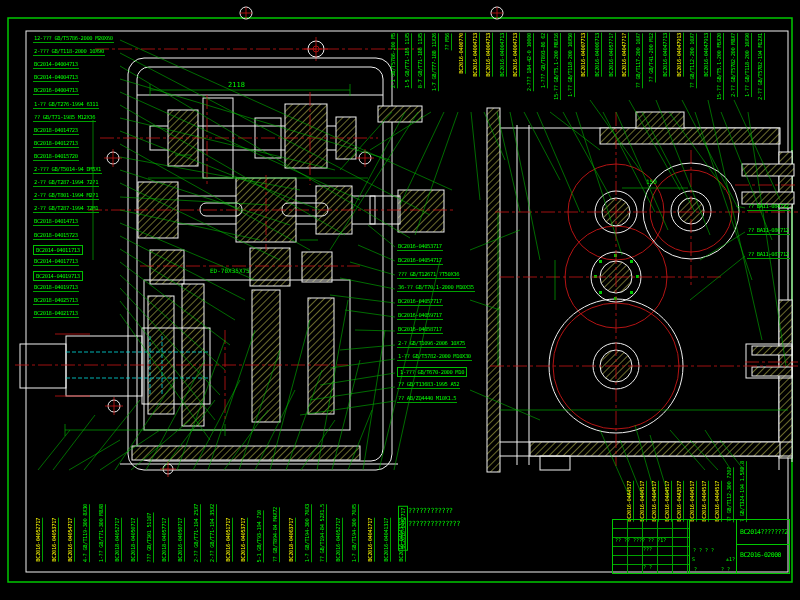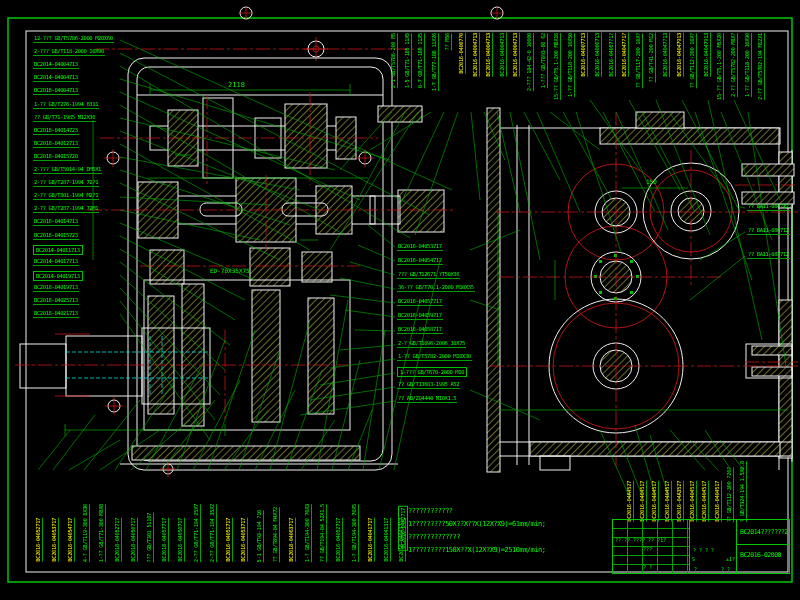--- a/index.html
+++ b/index.html
@@ -418,23 +418,21 @@
       <span class="lbl y v" style="left: 688.5px; bottom: 78px;">BC2016-0404517</span>
       <span class="lbl y v" style="left: 701px; bottom: 78px;">BC2016-0404517</span>
       <span class="lbl y v" style="left: 713.5px; bottom: 78px;">BC2016-0404517</span>
       <span class="lbl v" style="left: 726px; bottom: 78px;">?? GB/T112-300 ?20?</span>
       <span class="lbl v" style="left: 738.5px; bottom: 78px;">? GB/T324-194 1.5X0.8</span>
     </div>
 
 <div id="notes-side" class="lbl v">BC2016-04A2717</div>
 <div id="notes">
   <div>????????????</div>
-  <div>1?????????50X??X??X(12X?X9)=61mm/min;</div>
   <div>??????????????</div>
-  <div>1?????????150X??X(12X?X9)=2510mm/min;</div>
 </div>
 
 <div id="tblock">
   <div id="tb-rev">
     <span class="tiny" style="left:2px;top:17px">?? ?? ???? ?? ?1?</span>
     <span class="tiny" style="left:30px;top:26px">???</span>
     <span class="tiny" style="left:30px;top:44px">? ?</span>
   </div>
   <div id="tb-mid">
     <span style="left:3px;top:27px">? ? ? ?</span>

